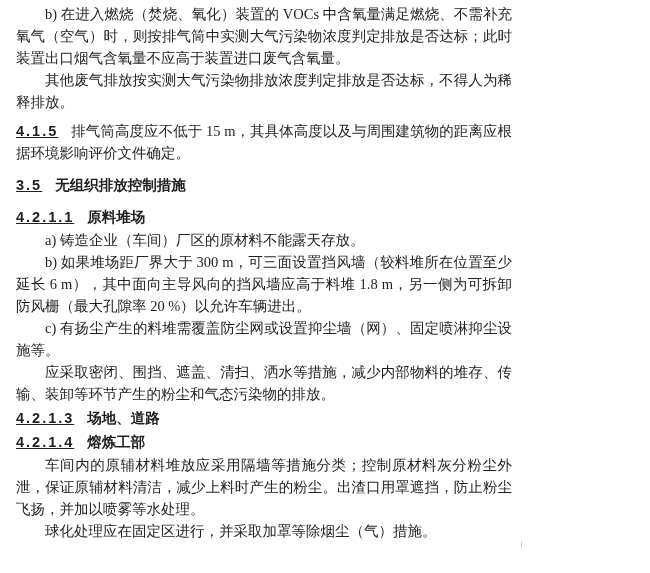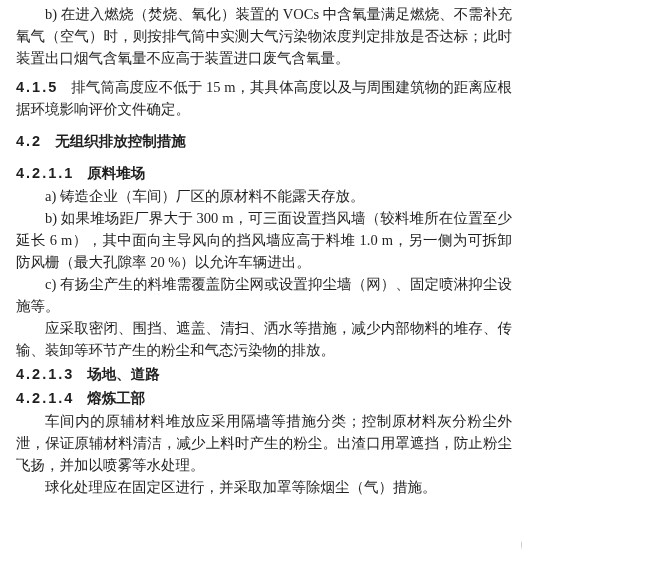--- a/index.html
+++ b/index.html
@@ -32,20 +32,21 @@
     font-weight: bold;
     font-size: 14.5px;
     margin-bottom: 1px !important;
   }
   .num {
     font-family: "Liberation Sans", "DejaVu Sans", sans-serif;
     font-weight: bold;
     letter-spacing: 2px;
     margin-right: 13px;
     white-space: nowrap;
+    text-decoration: underline;
   }
   .clause.spaced { margin-top: 7px !important; }
   .heading.spaced { margin-top: 10px !important; }
   .heading.tight  { margin-top: 2px  !important; }
 
   .wm {
     position: absolute;
     display: flex;
     align-items: center;
     gap: 6px;
@@ -84,25 +85,26 @@
     left: 521px; top: 534px;
     color: #c9c9c9;
   }
 </style>
 </head>
 <body>
 
 <div class="page">
   <div class="doc" id="doc">
       <p class="para">b) 在进入燃烧（焚烧、氧化）装置的 VOCs 中含氧量满足燃烧、不需补充氧气（空气）时，则按排气筒中实测大气污染物浓度判定排放是否达标；此时装置出口烟气含氧量不应高于装置进口废气含氧量。</p>
+      <p class="para">其他废气排放按实测大气污染物排放浓度判定排放是否达标，不得人为稀释排放。</p>
       <p class="clause spaced"><span class="num">4.1.5</span><span>排气筒高度应不低于 15 m，其具体高度以及与周围建筑物的距离应根据环境影响评价文件确定。</span></p>
-      <p class="heading spaced"><span class="num">4.2</span><span>无组织排放控制措施</span></p>
+      <p class="heading spaced"><span class="num">3.5</span><span>无组织排放控制措施</span></p>
       <p class="heading spaced"><span class="num">4.2.1.1</span><span>原料堆场</span></p>
       <p class="para">a) 铸造企业（车间）厂区的原材料不能露天存放。</p>
-      <p class="para">b) 如果堆场距厂界大于 300 m，可三面设置挡风墙（较料堆所在位置至少延长 6 m），其中面向主导风向的挡风墙应高于料堆 1.0 m，另一侧为可拆卸防风栅（最大孔隙率 20 %）以允许车辆进出。</p>
+      <p class="para">b) 如果堆场距厂界大于 300 m，可三面设置挡风墙（较料堆所在位置至少延长 6 m），其中面向主导风向的挡风墙应高于料堆 1.8 m，另一侧为可拆卸防风栅（最大孔隙率 20 %）以允许车辆进出。</p>
       <p class="para">c) 有扬尘产生的料堆需覆盖防尘网或设置抑尘墙（网）、固定喷淋抑尘设施等。</p>
       <p class="para">应采取密闭、围挡、遮盖、清扫、洒水等措施，减少内部物料的堆存、传输、装卸等环节产生的粉尘和气态污染物的排放。</p>
       <p class="heading tight"><span class="num">4.2.1.3</span><span>场地、道路</span></p>
       <p class="heading tight"><span class="num">4.2.1.4</span><span>熔炼工部</span></p>
       <p class="para">车间内的原辅材料堆放应采用隔墙等措施分类；控制原材料灰分粉尘外泄，保证原辅材料清洁，减少上料时产生的粉尘。出渣口用罩遮挡，防止粉尘飞扬，并加以喷雾等水处理。</p>
       <p class="para">球化处理应在固定区进行，并采取加罩等除烟尘（气）措施。</p>
     </div>
 
   <div class="wm wm1">
     <span class="logo"></span>

